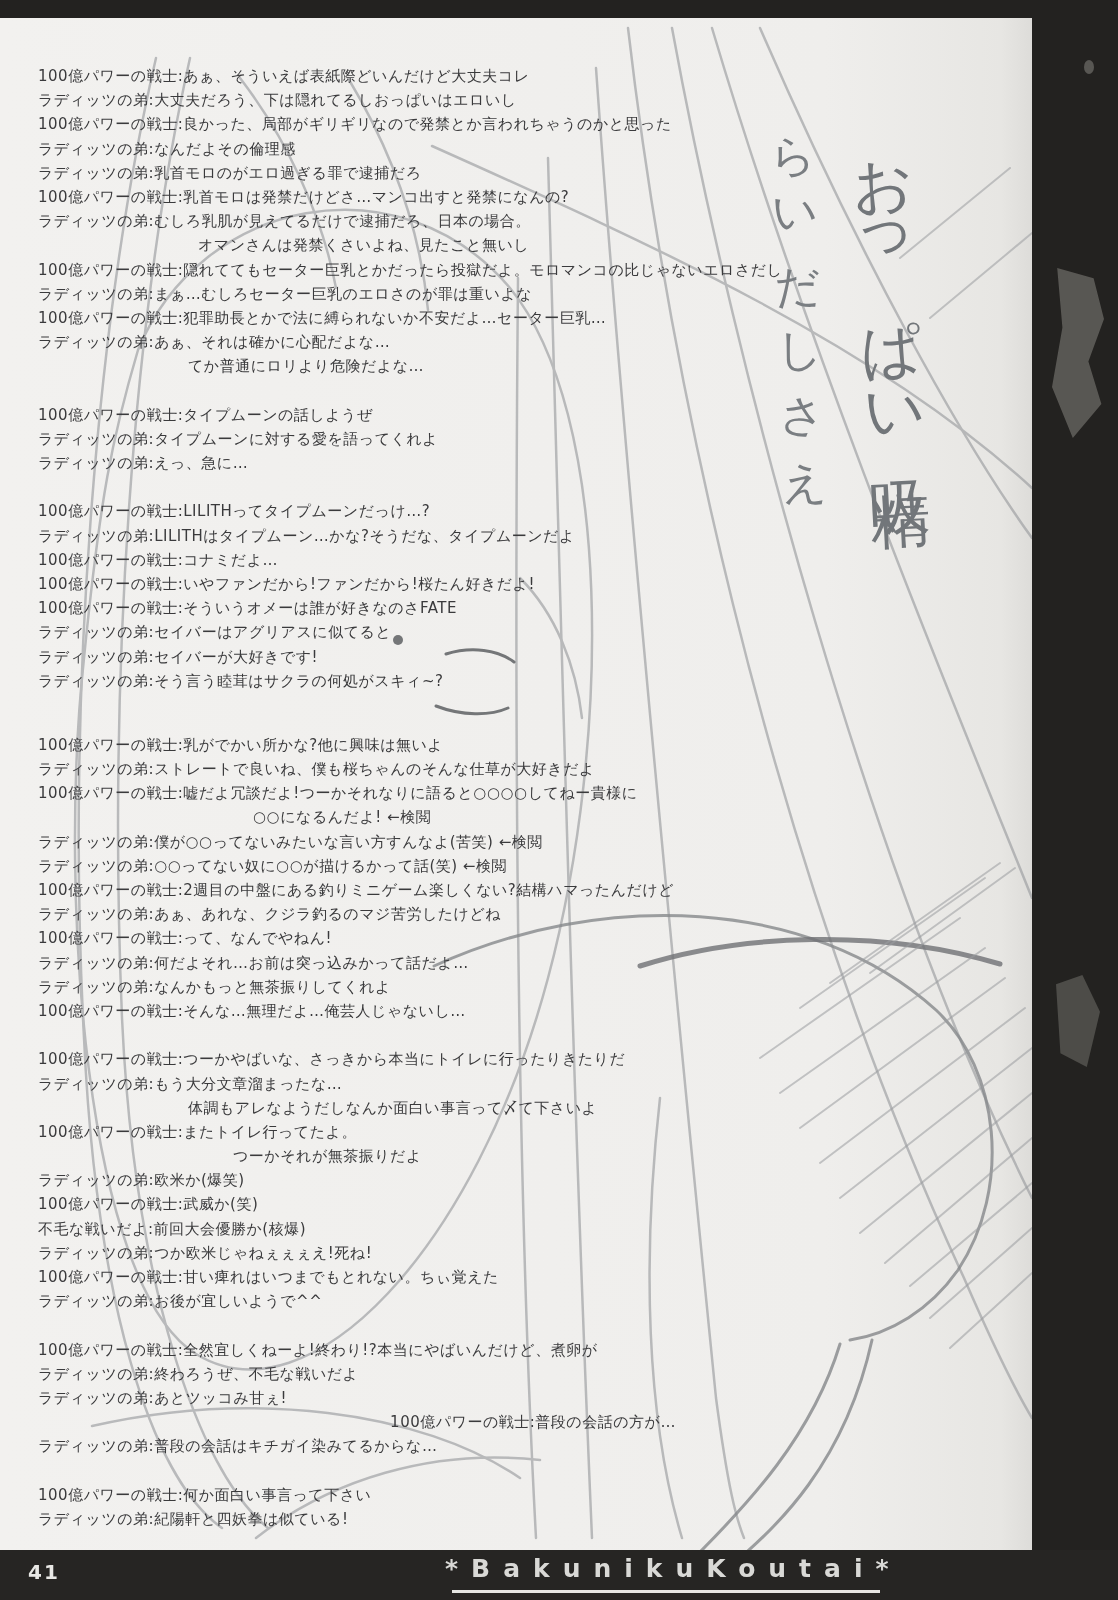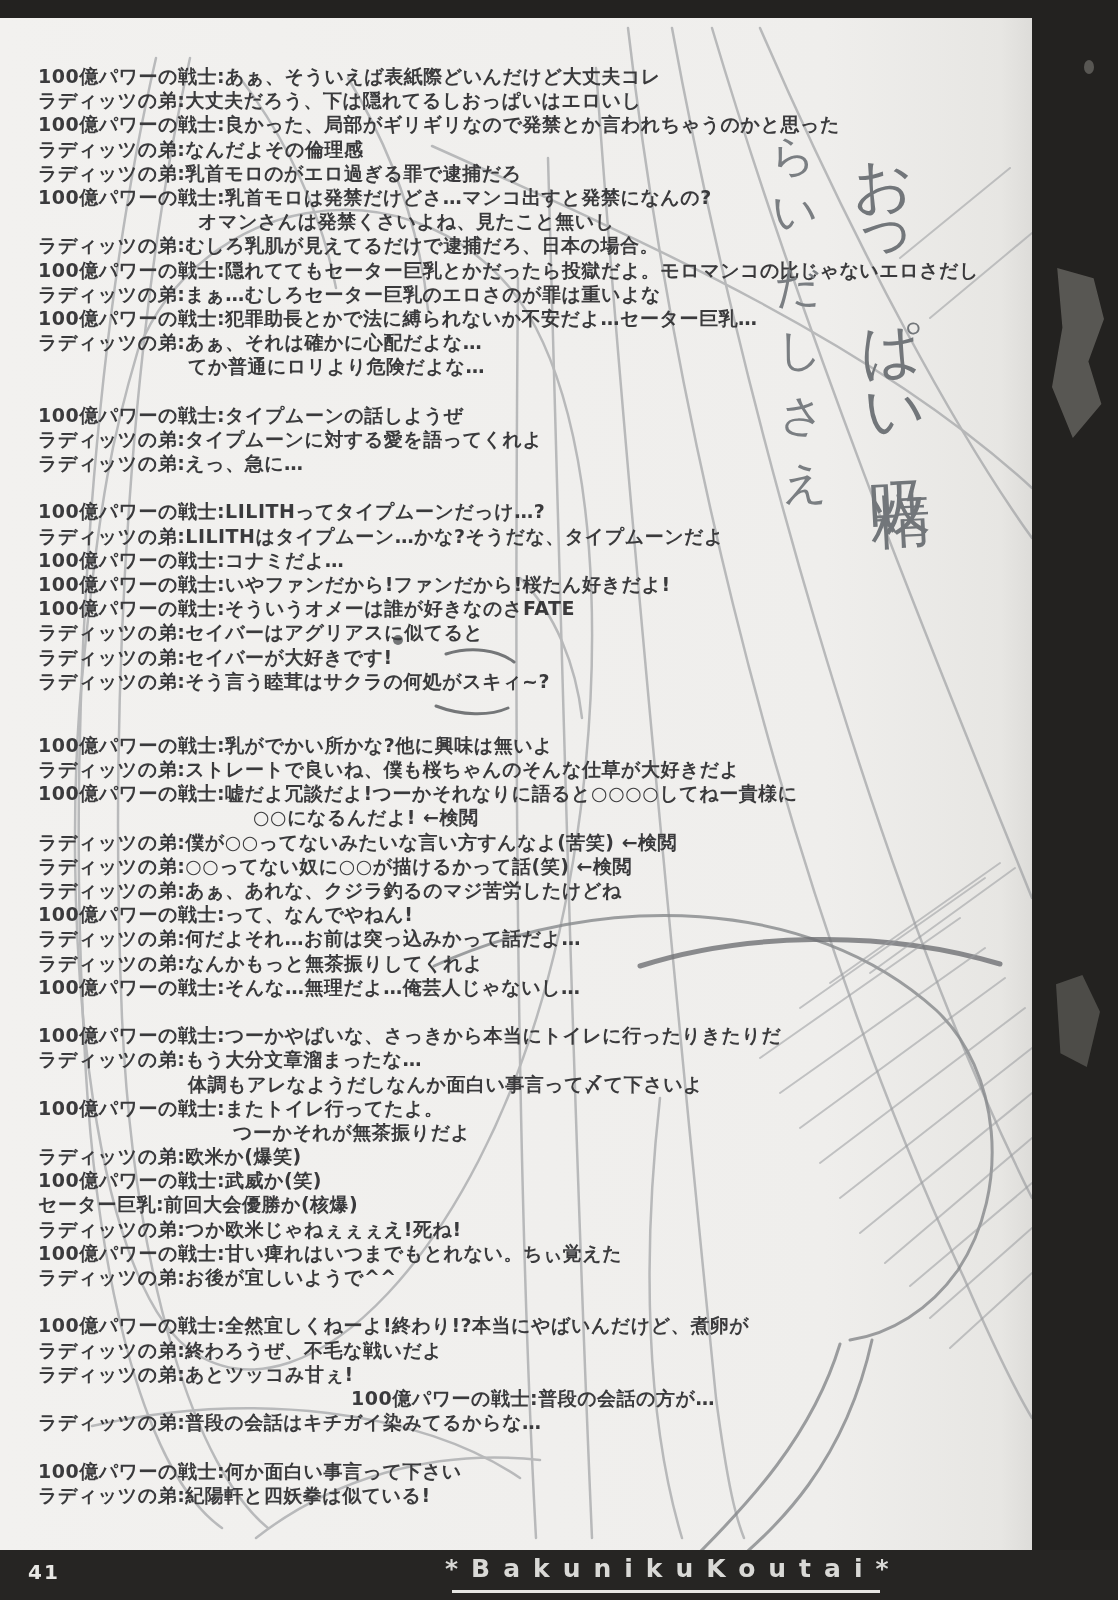--- a/index.html
+++ b/index.html
@@ -16,21 +16,21 @@
     background:linear-gradient(90deg,#f2f1ef 0%,#efeeec 80%,#e7e6e3 97%,#dddcd9 100%);
   }
   
   .border-patch{position:absolute;background:#8d8c85;}
   
   #sketch{position:absolute;left:0;top:0;width:1032px;height:1532px;}
   
   #dialogue{
     position:absolute;left:38px;top:46px;width:990px;
     color:#3a3a3c;
-    font-size:19px;font-weight:bold;
+    font-size:15px;font-weight:normal;
     letter-spacing:0.5px;
     line-height:24.2px;
     white-space:nowrap;
   }
   .dline{height:24.2px;}
   
   .vnote{
     position:absolute;
     writing-mode:vertical-rl;text-orientation:upright;
     color:#72767a;
@@ -119,22 +119,22 @@
     </svg>
 
     <div id="dialogue">
       <div>
           <div class="dline" style="padding-left: 0px;">100億パワーの戦士:あぁ、そういえば表紙際どいんだけど大丈夫コレ</div>
           <div class="dline" style="padding-left: 0px;">ラディッツの弟:大丈夫だろう、下は隠れてるしおっぱいはエロいし</div>
           <div class="dline" style="padding-left: 0px;">100億パワーの戦士:良かった、局部がギリギリなので発禁とか言われちゃうのかと思った</div>
           <div class="dline" style="padding-left: 0px;">ラディッツの弟:なんだよその倫理感</div>
           <div class="dline" style="padding-left: 0px;">ラディッツの弟:乳首モロのがエロ過ぎる罪で逮捕だろ</div>
           <div class="dline" style="padding-left: 0px;">100億パワーの戦士:乳首モロは発禁だけどさ…マンコ出すと発禁になんの?</div>
+          <div class="dline" style="padding-left: 0px;">ラディッツの弟:むしろ乳肌が見えてるだけで逮捕だろ、日本の場合。</div>
           <div class="dline" style="padding-left: 160px;">オマンさんは発禁くさいよね、見たこと無いし</div>
-          <div class="dline" style="padding-left: 0px;">ラディッツの弟:むしろ乳肌が見えてるだけで逮捕だろ、日本の場合。</div>
           <div class="dline" style="padding-left: 0px;">100億パワーの戦士:隠れててもセーター巨乳とかだったら投獄だよ。モロマンコの比じゃないエロさだし</div>
           <div class="dline" style="padding-left: 0px;">ラディッツの弟:まぁ…むしろセーター巨乳のエロさのが罪は重いよな</div>
           <div class="dline" style="padding-left: 0px;">100億パワーの戦士:犯罪助長とかで法に縛られないか不安だよ…セーター巨乳…</div>
           <div class="dline" style="padding-left: 0px;">ラディッツの弟:あぁ、それは確かに心配だよな…</div>
           <div class="dline" style="padding-left: 150px;">てか普通にロリより危険だよな…</div>
           <div class="dline" style="padding-left: 0px;">&nbsp;</div>
           <div class="dline" style="padding-left: 0px;">100億パワーの戦士:タイプムーンの話しようぜ</div>
           <div class="dline" style="padding-left: 0px;">ラディッツの弟:タイプムーンに対する愛を語ってくれよ</div>
           <div class="dline" style="padding-left: 0px;">ラディッツの弟:えっ、急に…</div>
           <div class="dline" style="padding-left: 0px;">&nbsp;</div>
@@ -145,34 +145,35 @@
           <div class="dline" style="padding-left: 0px;">100億パワーの戦士:そういうオメーは誰が好きなのさFATE</div>
           <div class="dline" style="padding-left: 0px;">ラディッツの弟:セイバーはアグリアスに似てると</div>
           <div class="dline" style="padding-left: 0px;">ラディッツの弟:セイバーが大好きです!</div>
           <div class="dline" style="padding-left: 0px;">ラディッツの弟:そう言う睦茸はサクラの何処がスキィ~?</div>
           <div class="dline" style="padding-left: 0px; margin-top: 40px;">100億パワーの戦士:乳がでかい所かな?他に興味は無いよ</div>
           <div class="dline" style="padding-left: 0px;">ラディッツの弟:ストレートで良いね、僕も桜ちゃんのそんな仕草が大好きだよ</div>
           <div class="dline" style="padding-left: 0px;">100億パワーの戦士:嘘だよ冗談だよ!つーかそれなりに語ると○○○○してねー貴様に</div>
           <div class="dline" style="padding-left: 215px;">○○になるんだよ! ←検閲</div>
           <div class="dline" style="padding-left: 0px;">ラディッツの弟:僕が○○ってないみたいな言い方すんなよ(苦笑) ←検閲</div>
           <div class="dline" style="padding-left: 0px;">ラディッツの弟:○○ってない奴に○○が描けるかって話(笑) ←検閲</div>
+          <div class="dline" style="padding-left: 0px;">100億パワーの戦士:2週目の中盤にある釣りミニゲーム楽しくない?結構ハマったんだけど</div>
           <div class="dline" style="padding-left: 0px;">ラディッツの弟:あぁ、あれな、クジラ釣るのマジ苦労したけどね</div>
           <div class="dline" style="padding-left: 0px;">100億パワーの戦士:って、なんでやねん!</div>
           <div class="dline" style="padding-left: 0px;">ラディッツの弟:何だよそれ…お前は突っ込みかって話だよ…</div>
           <div class="dline" style="padding-left: 0px;">ラディッツの弟:なんかもっと無茶振りしてくれよ</div>
           <div class="dline" style="padding-left: 0px;">100億パワーの戦士:そんな…無理だよ…俺芸人じゃないし…</div>
           <div class="dline" style="padding-left: 0px;">&nbsp;</div>
           <div class="dline" style="padding-left: 0px;">100億パワーの戦士:つーかやばいな、さっきから本当にトイレに行ったりきたりだ</div>
           <div class="dline" style="padding-left: 0px;">ラディッツの弟:もう大分文章溜まったな…</div>
           <div class="dline" style="padding-left: 150px;">体調もアレなようだしなんか面白い事言って〆て下さいよ</div>
           <div class="dline" style="padding-left: 0px;">100億パワーの戦士:またトイレ行ってたよ。</div>
           <div class="dline" style="padding-left: 195px;">つーかそれが無茶振りだよ</div>
           <div class="dline" style="padding-left: 0px;">ラディッツの弟:欧米か(爆笑)</div>
           <div class="dline" style="padding-left: 0px;">100億パワーの戦士:武威か(笑)</div>
-          <div class="dline" style="padding-left: 0px;">セーター巨乳:前回大会優勝か(核爆)</div>
+          <div class="dline" style="padding-left: 0px;">不毛な戦いだよ:前回大会優勝か(核爆)</div>
           <div class="dline" style="padding-left: 0px;">ラディッツの弟:つか欧米じゃねぇぇぇえ!死ね!</div>
           <div class="dline" style="padding-left: 0px;">100億パワーの戦士:甘い痺れはいつまでもとれない。ちぃ覚えた</div>
           <div class="dline" style="padding-left: 0px;">ラディッツの弟:お後が宜しいようで^^</div>
           <div class="dline" style="padding-left: 0px;">&nbsp;</div>
           <div class="dline" style="padding-left: 0px;">100億パワーの戦士:全然宜しくねーよ!終わり!?本当にやばいんだけど、煮卵が</div>
           <div class="dline" style="padding-left: 0px;">ラディッツの弟:終わろうぜ、不毛な戦いだよ</div>
           <div class="dline" style="padding-left: 0px;">ラディッツの弟:あとツッコみ甘ぇ!</div>
           <div class="dline" style="padding-left: 0px; text-align: center;">100億パワーの戦士:普段の会話の方が…</div>
           <div class="dline" style="padding-left: 0px;">ラディッツの弟:普段の会話はキチガイ染みてるからな…</div>
           <div class="dline" style="padding-left: 0px;">&nbsp;</div>

